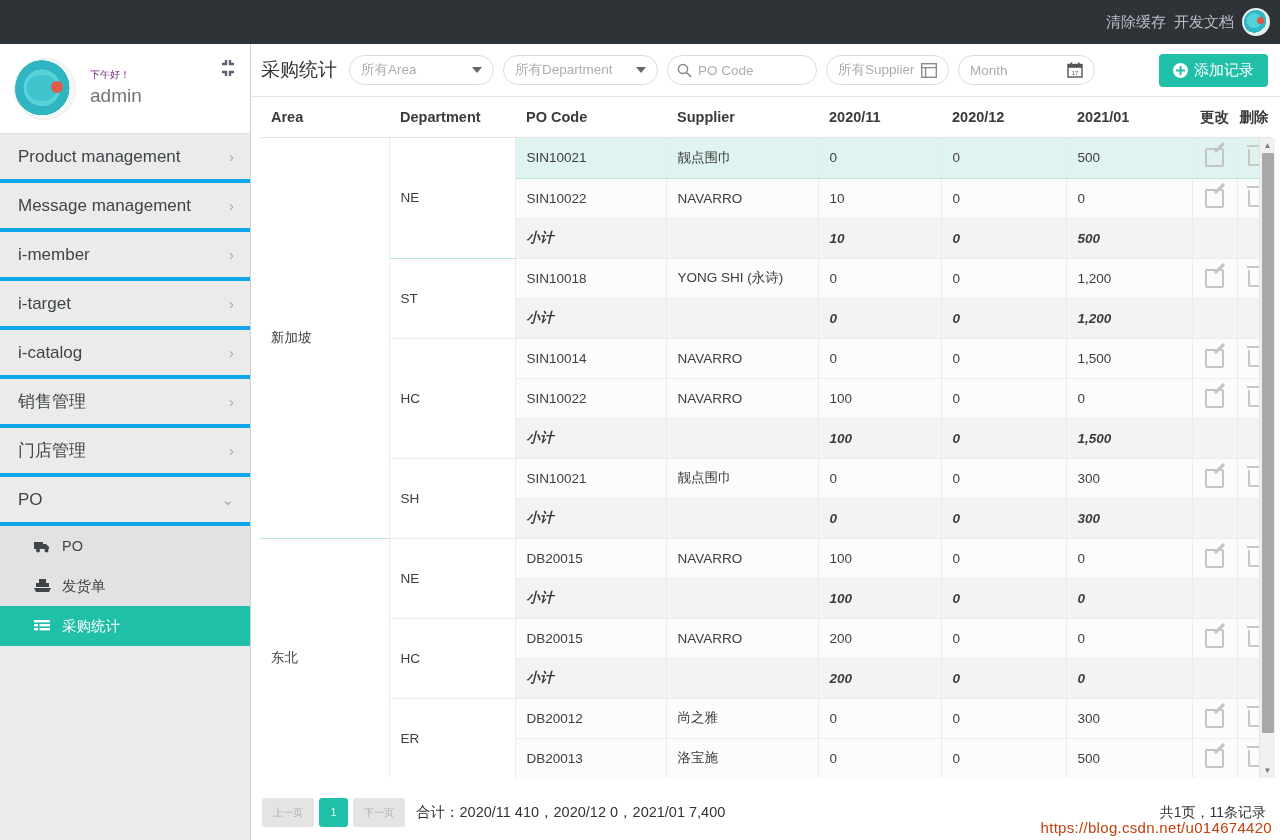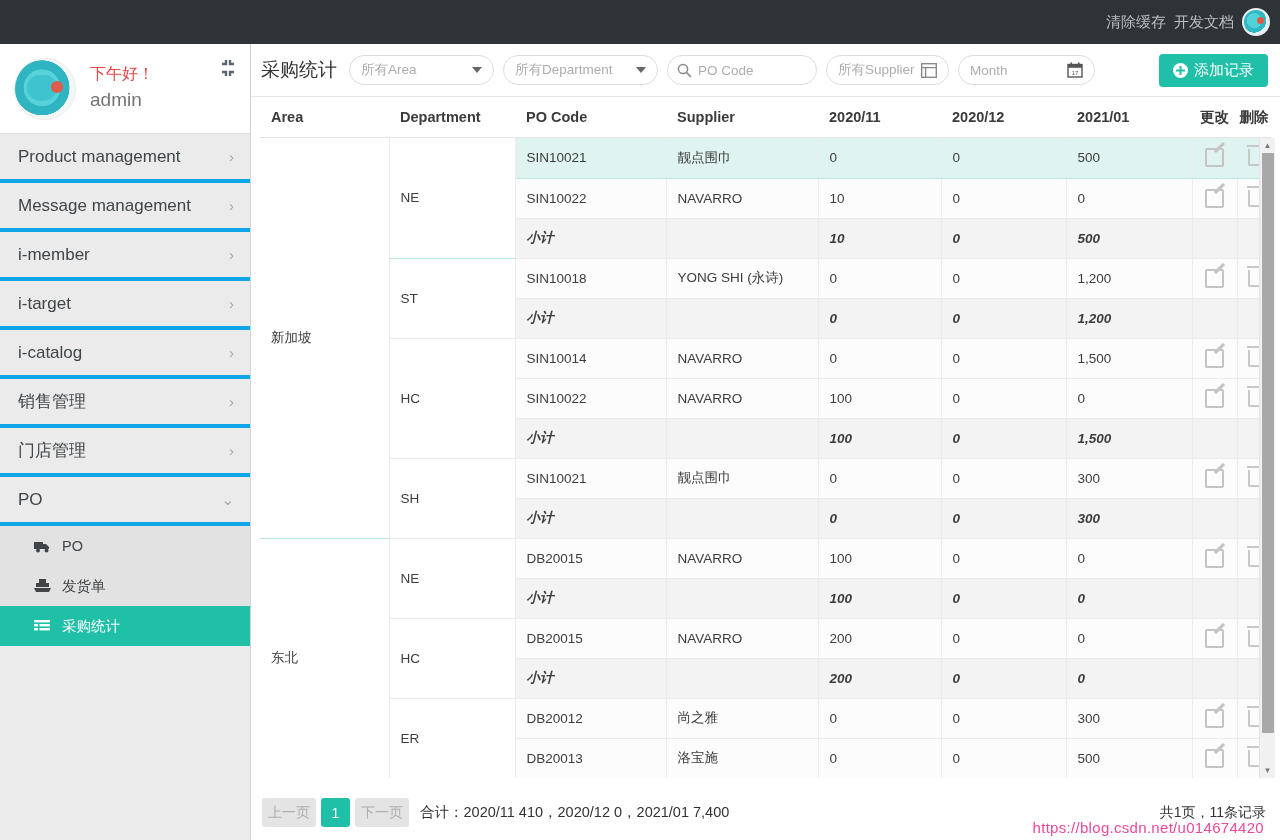--- a/index.html
+++ b/index.html
@@ -75,21 +75,21 @@
     content:""; position:absolute; left: 12px; top: 16px;
     width: 30px; height: 26px; border-radius: 45% 45% 50% 50%;
     background:#3fc3cc;
   }
   #avatar-big::after {
     content:""; position:absolute; left: 36px; top: 22px;
     width: 12px; height: 12px; border-radius: 50%;
     background:#e25c4c;
   }
   #greet { margin-left: 14px; line-height: 1.5; }
-  #greet .hello { font-size: 16px; color: #ef4444; }
+  #greet .hello { font-size: 10px; color: #701a75; }
   #greet .user  { font-size: 19px; color: #737373; }
   #collapse-btn {
     position: absolute; right: 12px; top: 14px;
     width: 20px; height: 20px; cursor: pointer;
   }
   .menu-item {
     height: 49px;
     border-bottom: 4px solid #0ea5e9;
     display: flex; align-items: center;
     padding: 0 16px 0 18px;
@@ -233,31 +233,31 @@
 
   
   #footer {
     position: absolute; bottom: 0; left: 0;
     width: 1029px; height: 55px;
     display: flex; align-items: center; padding: 0 14px 0 11px;
     background: #fff;
   }
   .pgbtn {
     height: 29px; min-width: 52px; border-radius: 3px; border: none;
-    background: #e4e4e4; color: #b0b0b0; font-size: 14px;
+    background: #e4e4e4; color: #b0b0b0; font-size: 10px;
     margin-right: 5px; cursor: pointer; font-family: Liberation Sans, sans-serif;
   }
   .pgbtn.num {
     min-width: 29px; background: #20c0a8; color: #fff;
   }
   #total-text { font-size: 14.5px; color: #333; margin-left: 6px; white-space: nowrap; }
   #records-text { margin-left: auto; font-size: 14px; color: #333; white-space: nowrap; }
   #watermark {
-    position: absolute; right: 16px; bottom: 4px;
-    font-size: 15px; color: #ec4899; letter-spacing: .3px;
+    position: absolute; right: 8px; bottom: 4px;
+    font-size: 15px; color: #c2410c; letter-spacing: .3px;
     pointer-events: none; user-select: none; white-space: nowrap;
   }
 </style>
 </head>
 <body>
 
 <div id="topbar">
   <div id="topright">
     <span class="toplink">清除缓存</span>
     <span class="toplink">开发文档</span>

